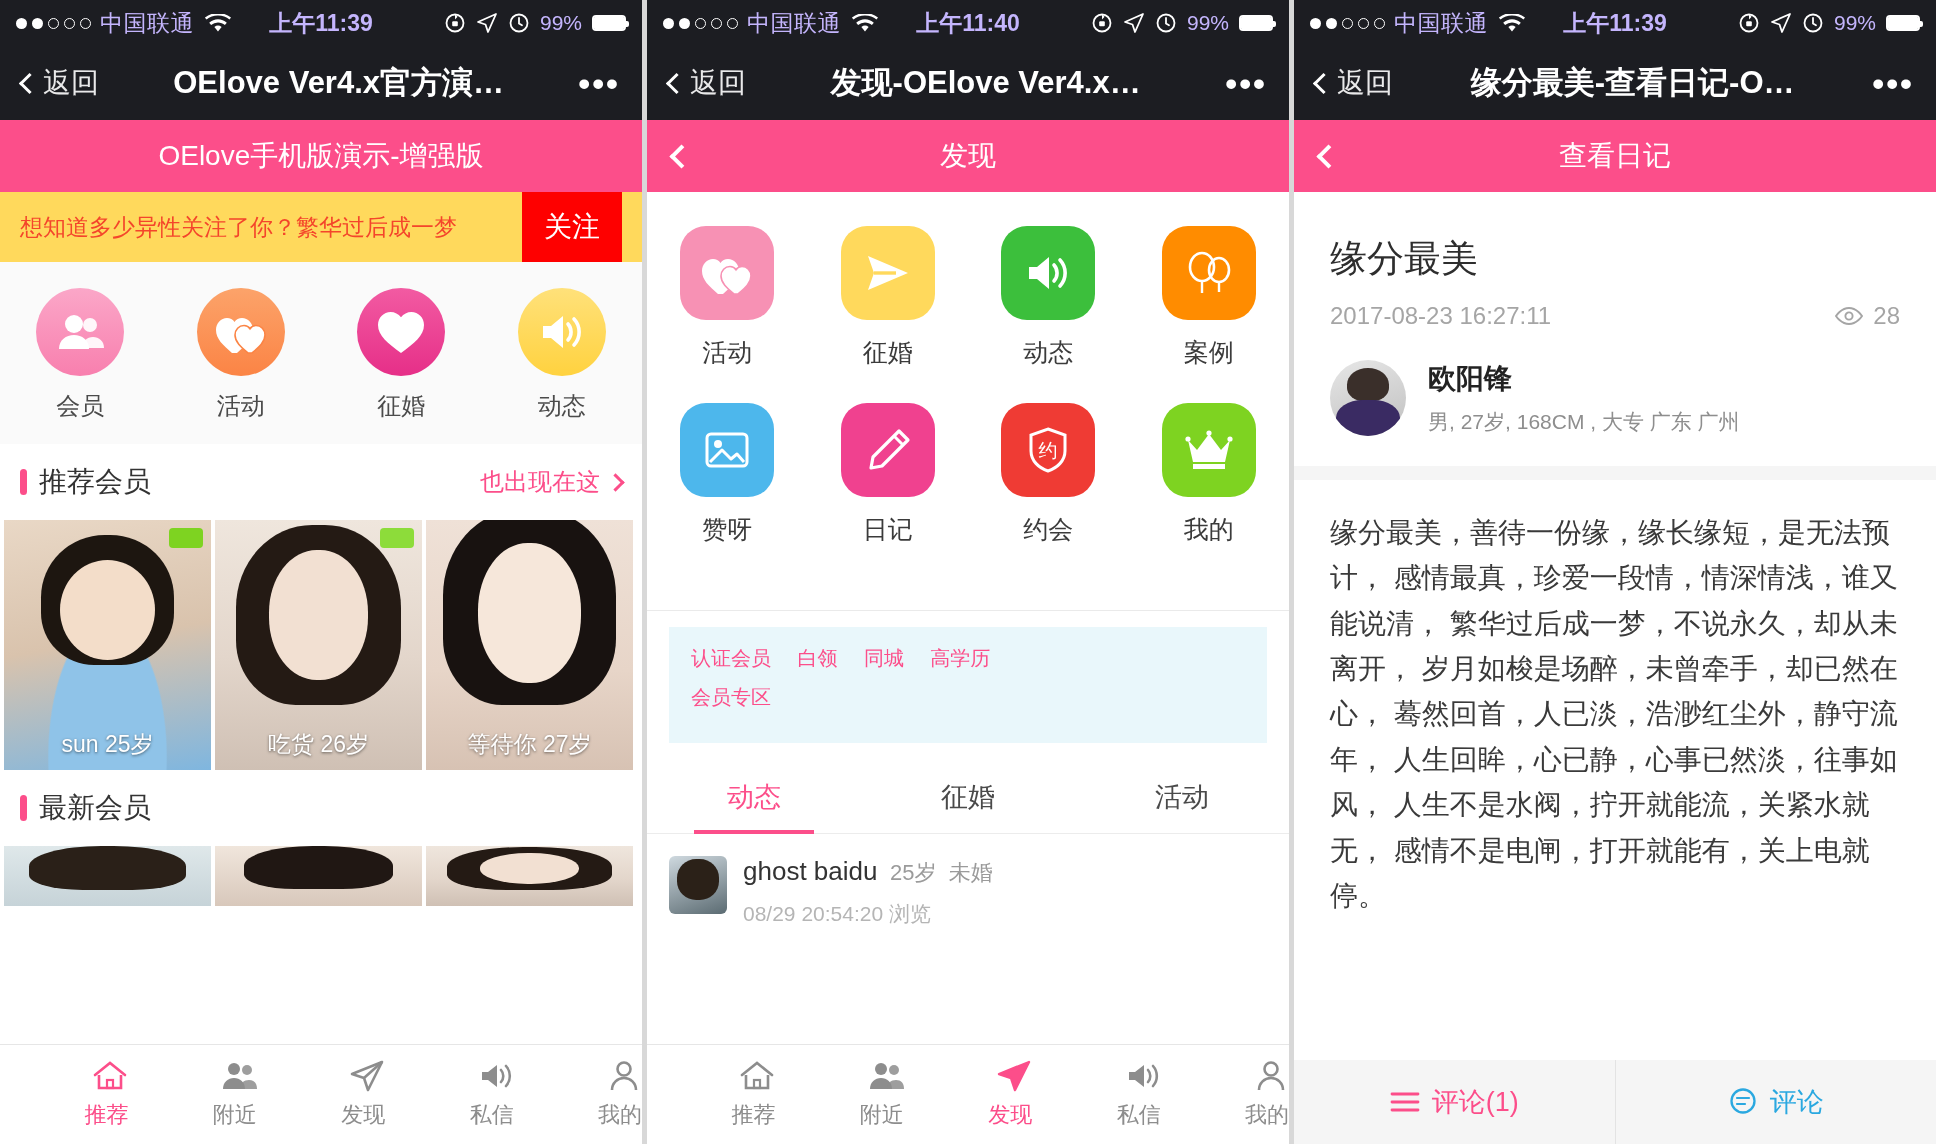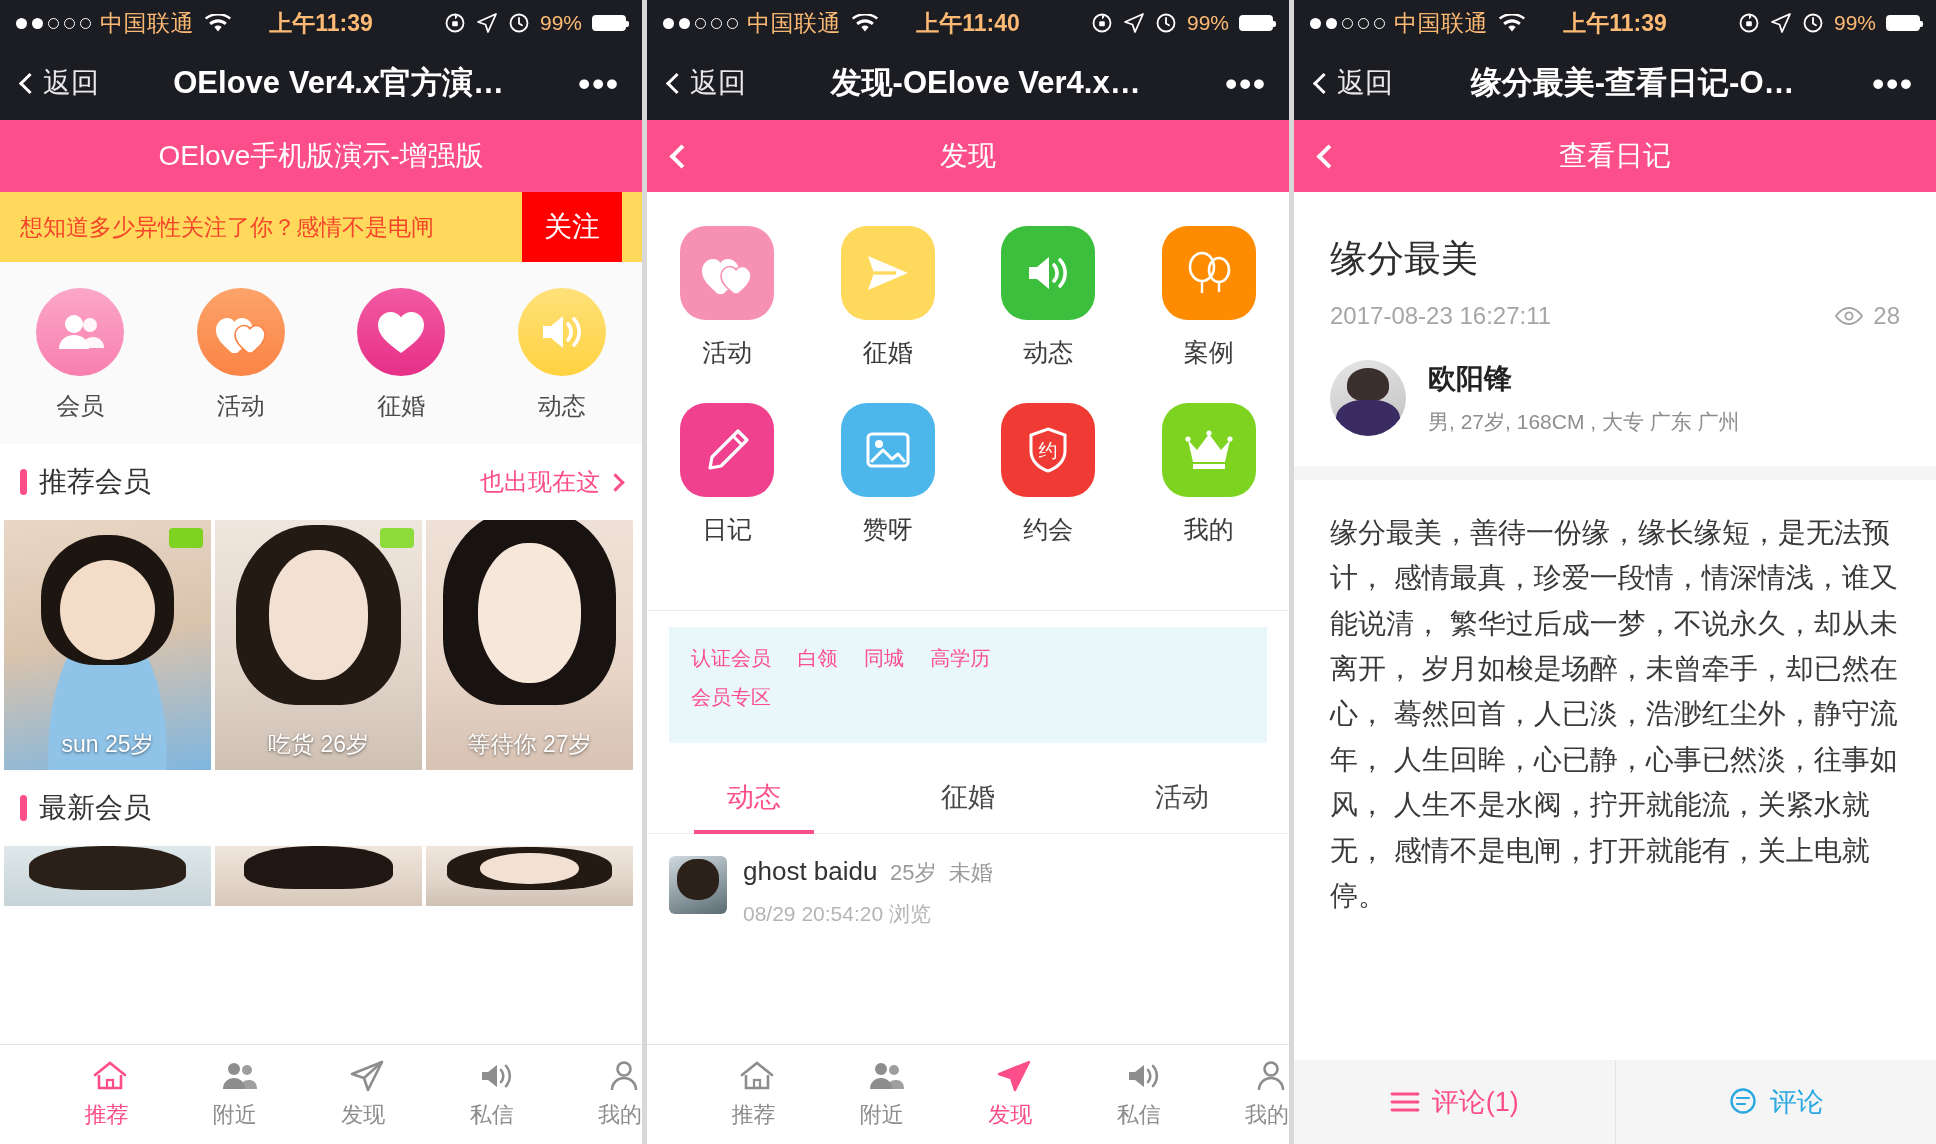--- a/index.html
+++ b/index.html
@@ -7,21 +7,21 @@
     width:1936px; height:1144px;
     background:#ffffff;
     font-family:"Liberation Sans","DejaVu Sans",sans-serif;
     overflow:hidden;
   }
   .stage { width:1936px; height:1144px; display:flex; gap:5px; background:#d8d8d8; }
   .phone { width:642px; height:1144px; background:#fff; position:relative; overflow:hidden; display:flex; flex-direction:column; }
 
   
   .statusbar {
-    height:46px; background:#1c1d22; color:#fdba74;
+    height:46px; background:#1c1d22; color:#c4b5fd;
     display:flex; align-items:center; padding:0 16px; font-size:23px; flex:0 0 auto;
   }
   .sb-left { display:flex; align-items:center; gap:9px; }
   .dots { display:flex; align-items:center; gap:5px; }
   .dot { width:11px; height:11px; border-radius:50%; background:#fff; }
   .dot.hollow { background:transparent; border:1.6px solid #fff; }
   .carrier { font-size:23px; letter-spacing:.5px; }
   .wifi { margin-left:2px; }
   .sb-time { position:absolute; left:0; right:0; text-align:center; font-size:23px; font-weight:bold; pointer-events:none; }
   .sb-right { margin-left:auto; display:flex; align-items:center; gap:10px; position:relative; z-index:2;}
@@ -197,21 +197,21 @@
       </div>
       <div class="nav-title">OElove Ver4.x官方演…</div>
       <div class="nav-dots">•••</div>
     </div>
 
     <div class="apphead">
       <span>OElove手机版演示-增强版</span>
     </div>
 
     <div class="promo">
-      <span class="promo-txt">想知道多少异性关注了你？感情不是电闸</span>
+      <span class="promo-txt">想知道多少异性关注了你？繁华过后成一梦</span>
       <span class="promo-btn">关注</span>
     </div>
 
     <div class="grid1">
       <div class="g1-cell">
         <div class="circ" style="background:linear-gradient(180deg,#fba7c8,#f87fae)">
           <svg width="50" height="50" viewBox="0 0 50 50">
               <circle cx="19" cy="17" r="9" fill="#fff"></circle>
               <path d="M4 42c0-9 7-14 15-14s15 5 15 14z" fill="#fff"></path>
               <circle cx="35" cy="18" r="7" fill="#fff" opacity=".92"></circle>
@@ -441,37 +441,37 @@
                   <ellipse cx="19" cy="18" rx="12" ry="14" fill="none" stroke="#fff" stroke-width="2.6"></ellipse>
                   <ellipse cx="36" cy="21" rx="10" ry="12" fill="none" stroke="#fff" stroke-width="2.6"></ellipse>
                   <path d="M19 32v12M36 33v10" stroke="#fff" stroke-width="2.4"></path>
                 </svg>
             </div>
             <div class="g2-label">案例</div>
           </div>
         </div>
         <div class="g2row">
           <div class="g2cell">
-            <div class="circ2" style="background:#f0418f">
-              <svg width="50" height="46" viewBox="0 0 50 46">
-                  <path d="M36 4l9 9-26 26-11 2 2-11z" fill="none" stroke="#fff" stroke-width="3.2" stroke-linejoin="round"></path>
-                  <path d="M31 9l9 9" stroke="#fff" stroke-width="3"></path>
-                </svg>
-            </div>
-            <div class="g2-label">日记</div>
-          </div>
-          <div class="g2cell">
             <div class="circ2" style="background:#4db7ec">
               <svg width="50" height="44" viewBox="0 0 50 44">
                   <rect x="5" y="6" width="40" height="32" rx="4" fill="none" stroke="#fff" stroke-width="3"></rect>
                   <circle cx="16" cy="16" r="4" fill="#fff"></circle>
                   <path d="M8 34l12-12 9 9 6-5 7 8" fill="none" stroke="#fff" stroke-width="3" stroke-linejoin="round"></path>
                 </svg>
             </div>
             <div class="g2-label">赞呀</div>
+          </div>
+          <div class="g2cell">
+            <div class="circ2" style="background:#f0418f">
+              <svg width="50" height="46" viewBox="0 0 50 46">
+                  <path d="M36 4l9 9-26 26-11 2 2-11z" fill="none" stroke="#fff" stroke-width="3.2" stroke-linejoin="round"></path>
+                  <path d="M31 9l9 9" stroke="#fff" stroke-width="3"></path>
+                </svg>
+            </div>
+            <div class="g2-label">日记</div>
           </div>
           <div class="g2cell">
             <div class="circ2" style="background:#ef3b34">
               <svg width="48" height="48" viewBox="0 0 48 48">
                   <path d="M24 3l17 6v16c0 10-8 17-17 20C15 42 7 35 7 25V9z" fill="none" stroke="#fff" stroke-width="3"></path>
                   <text x="24" y="31" font-size="19" fill="#fff" text-anchor="middle" font-family="DejaVu Sans">约</text>
                 </svg>
             </div>
             <div class="g2-label">约会</div>
           </div>

